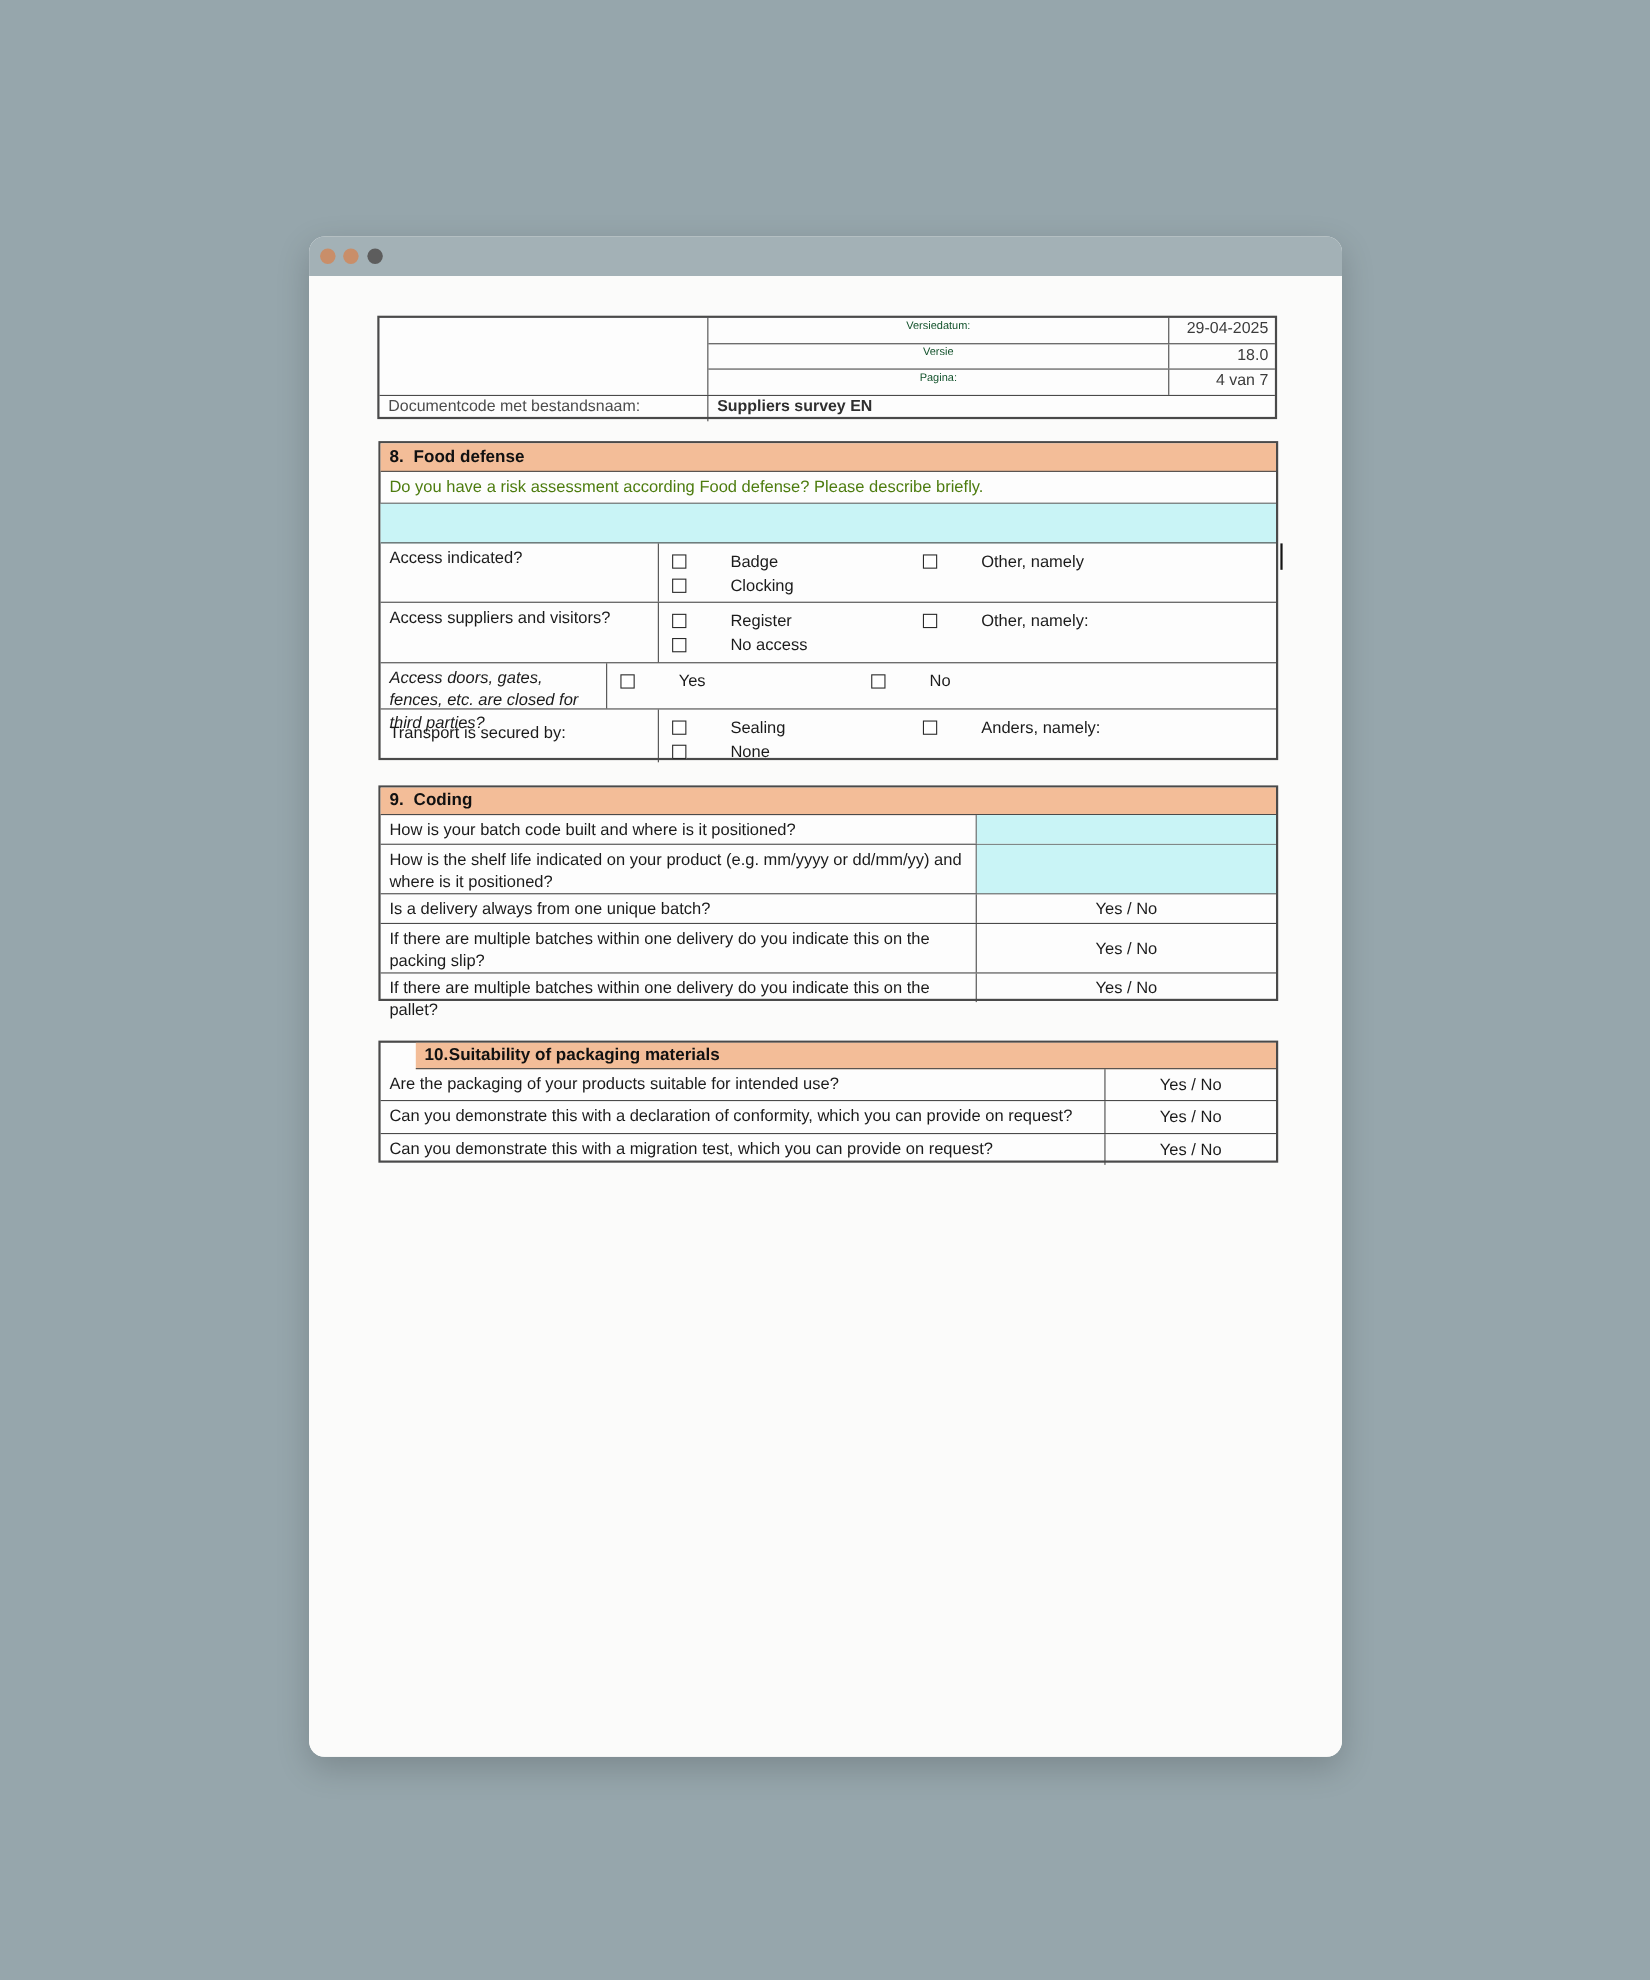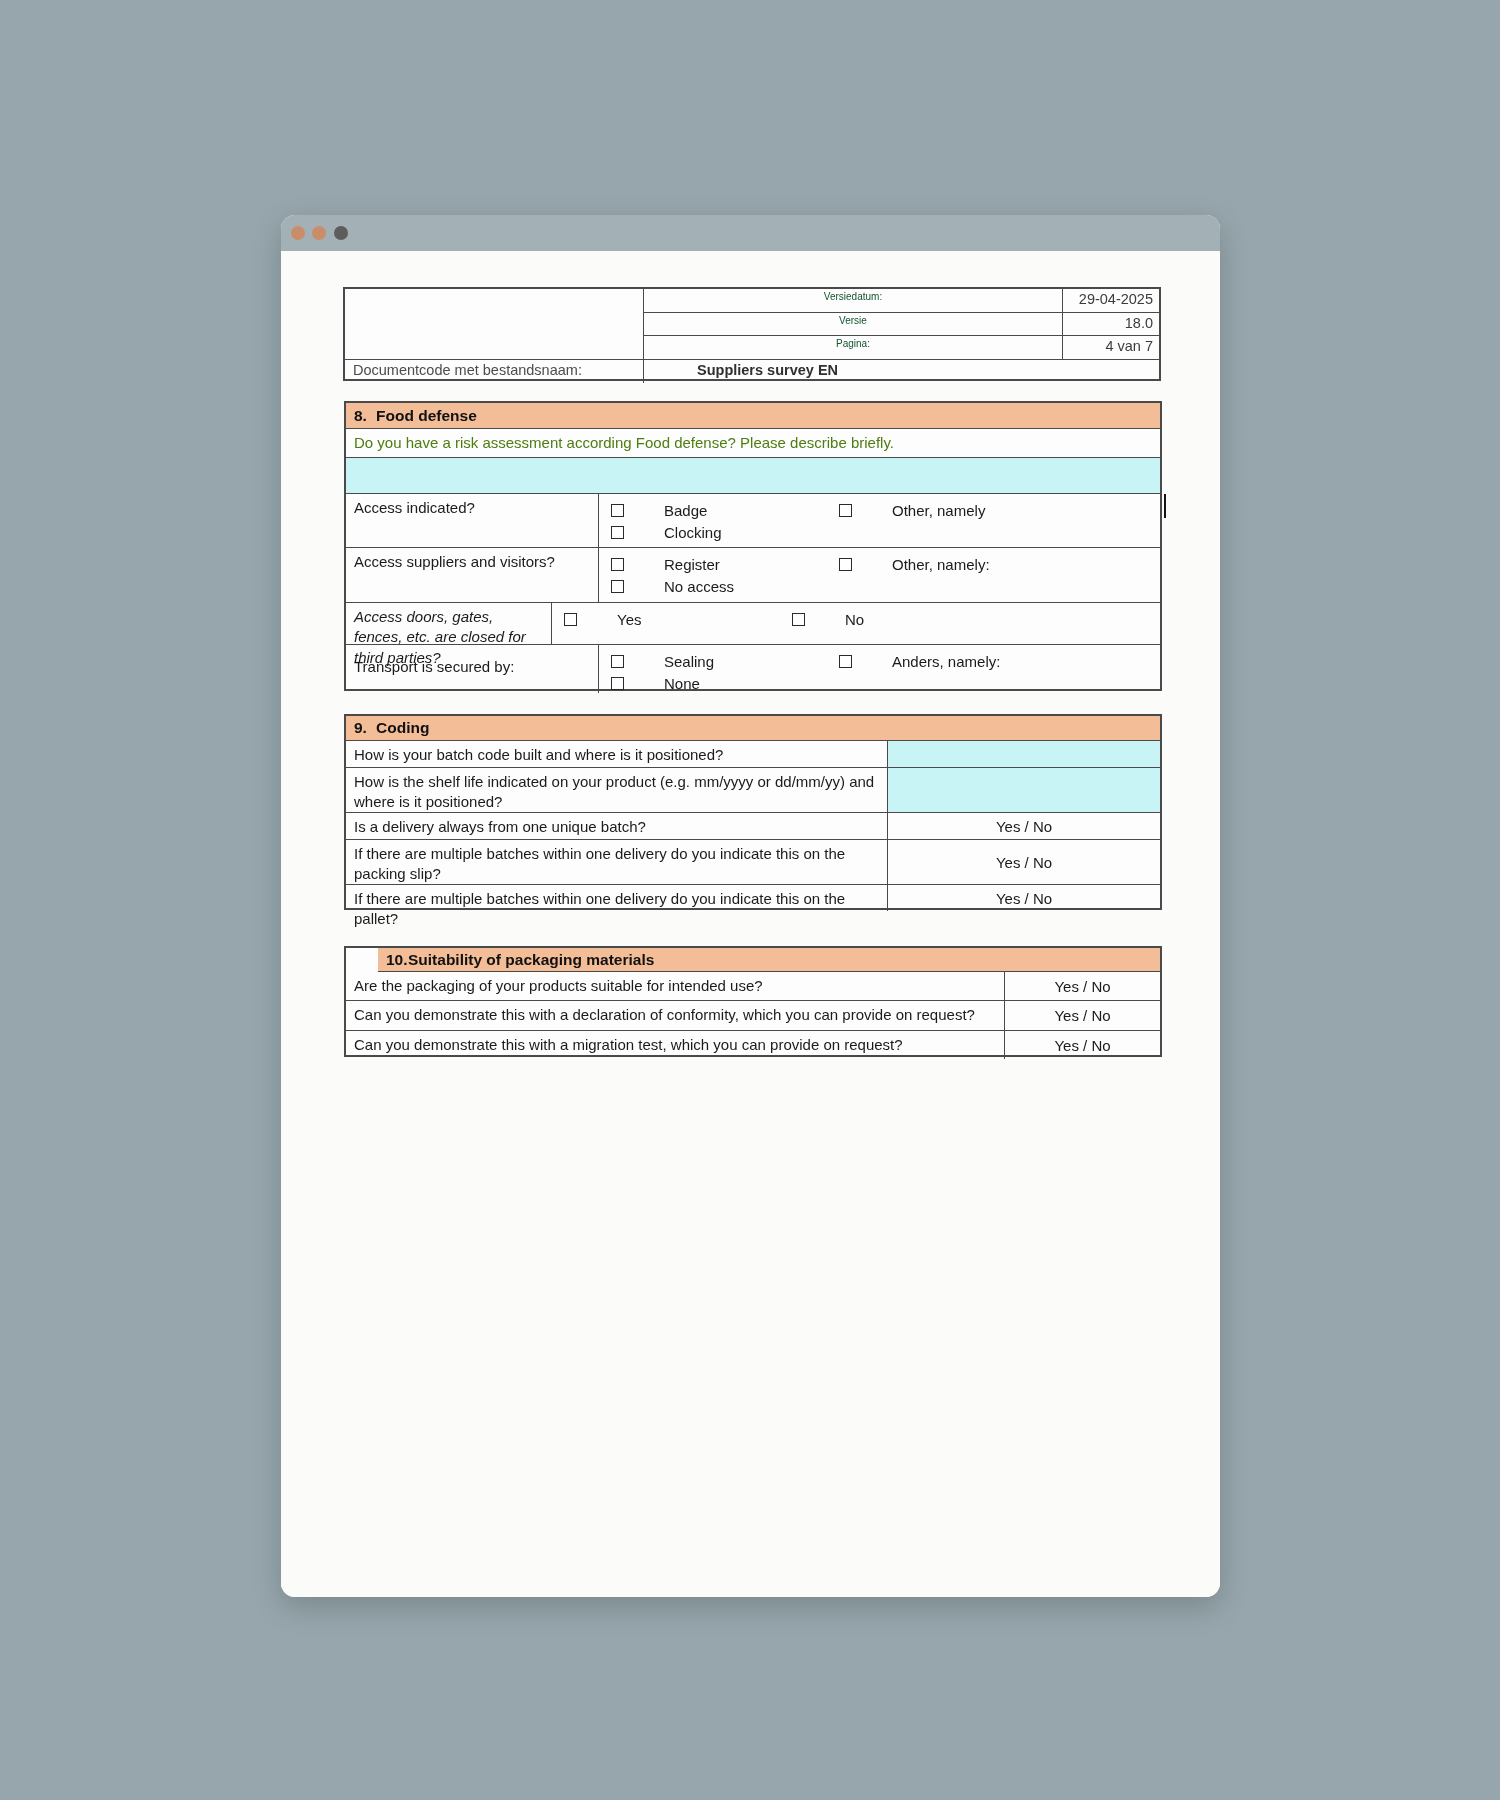--- a/index.html
+++ b/index.html
@@ -33,21 +33,21 @@
   .b-r{border-right:1px solid #4a4a4a;}
 
   
   .ht-top{display:flex;height:71px;border-bottom:1px solid #4a4a4a;box-sizing:border-box;}
   .ht-logo{width:299px;border-right:1px solid #4a4a4a;box-sizing:border-box;}
   .ht-rows{flex:1;display:flex;flex-direction:column;}
   .ht-row{flex:1;display:flex;border-bottom:1px solid #4a4a4a;box-sizing:border-box;}
   .ht-row:last-child{border-bottom:none;}
   .ht-label{flex:1;text-align:center;font-size:10px;color:#14532d;padding:2px 8px 0 8px;}
   .ht-value{width:97px;border-left:1px solid #4a4a4a;box-sizing:border-box;text-align:right;font-size:14.5px;color:#3c3c3c;padding:2px 6px 0 6px;}
-  .ht-bottom{display:flex;height:23px;gap:45px;}
+  .ht-bottom{display:flex;height:23px;}
   .ht-doclabel{width:299px;border-right:1px solid #4a4a4a;box-sizing:border-box;font-size:14.5px;color:#4c4c4c;padding:2px 8px;}
   .ht-docvalue{flex:1;font-size:14.5px;font-weight:bold;color:#2f2f2f;padding:2px 8px;}
 
   
   .sec-head{display:flex;align-items:center;background:#f3bd98;border-bottom:1px solid #4a4a4a;box-sizing:border-box;}
   .sec-num{font-weight:bold;font-size:15.5px;color:#111;padding-left:8px;width:30px;box-sizing:border-box;}
   .sec-title{font-weight:bold;font-size:15.5px;color:#111;}
 
   .cyan{background:#c9f4f6;}
   .q{box-sizing:border-box;font-size:15px;color:#1b1b1b;line-height:1.35;padding:4px 8px;}

